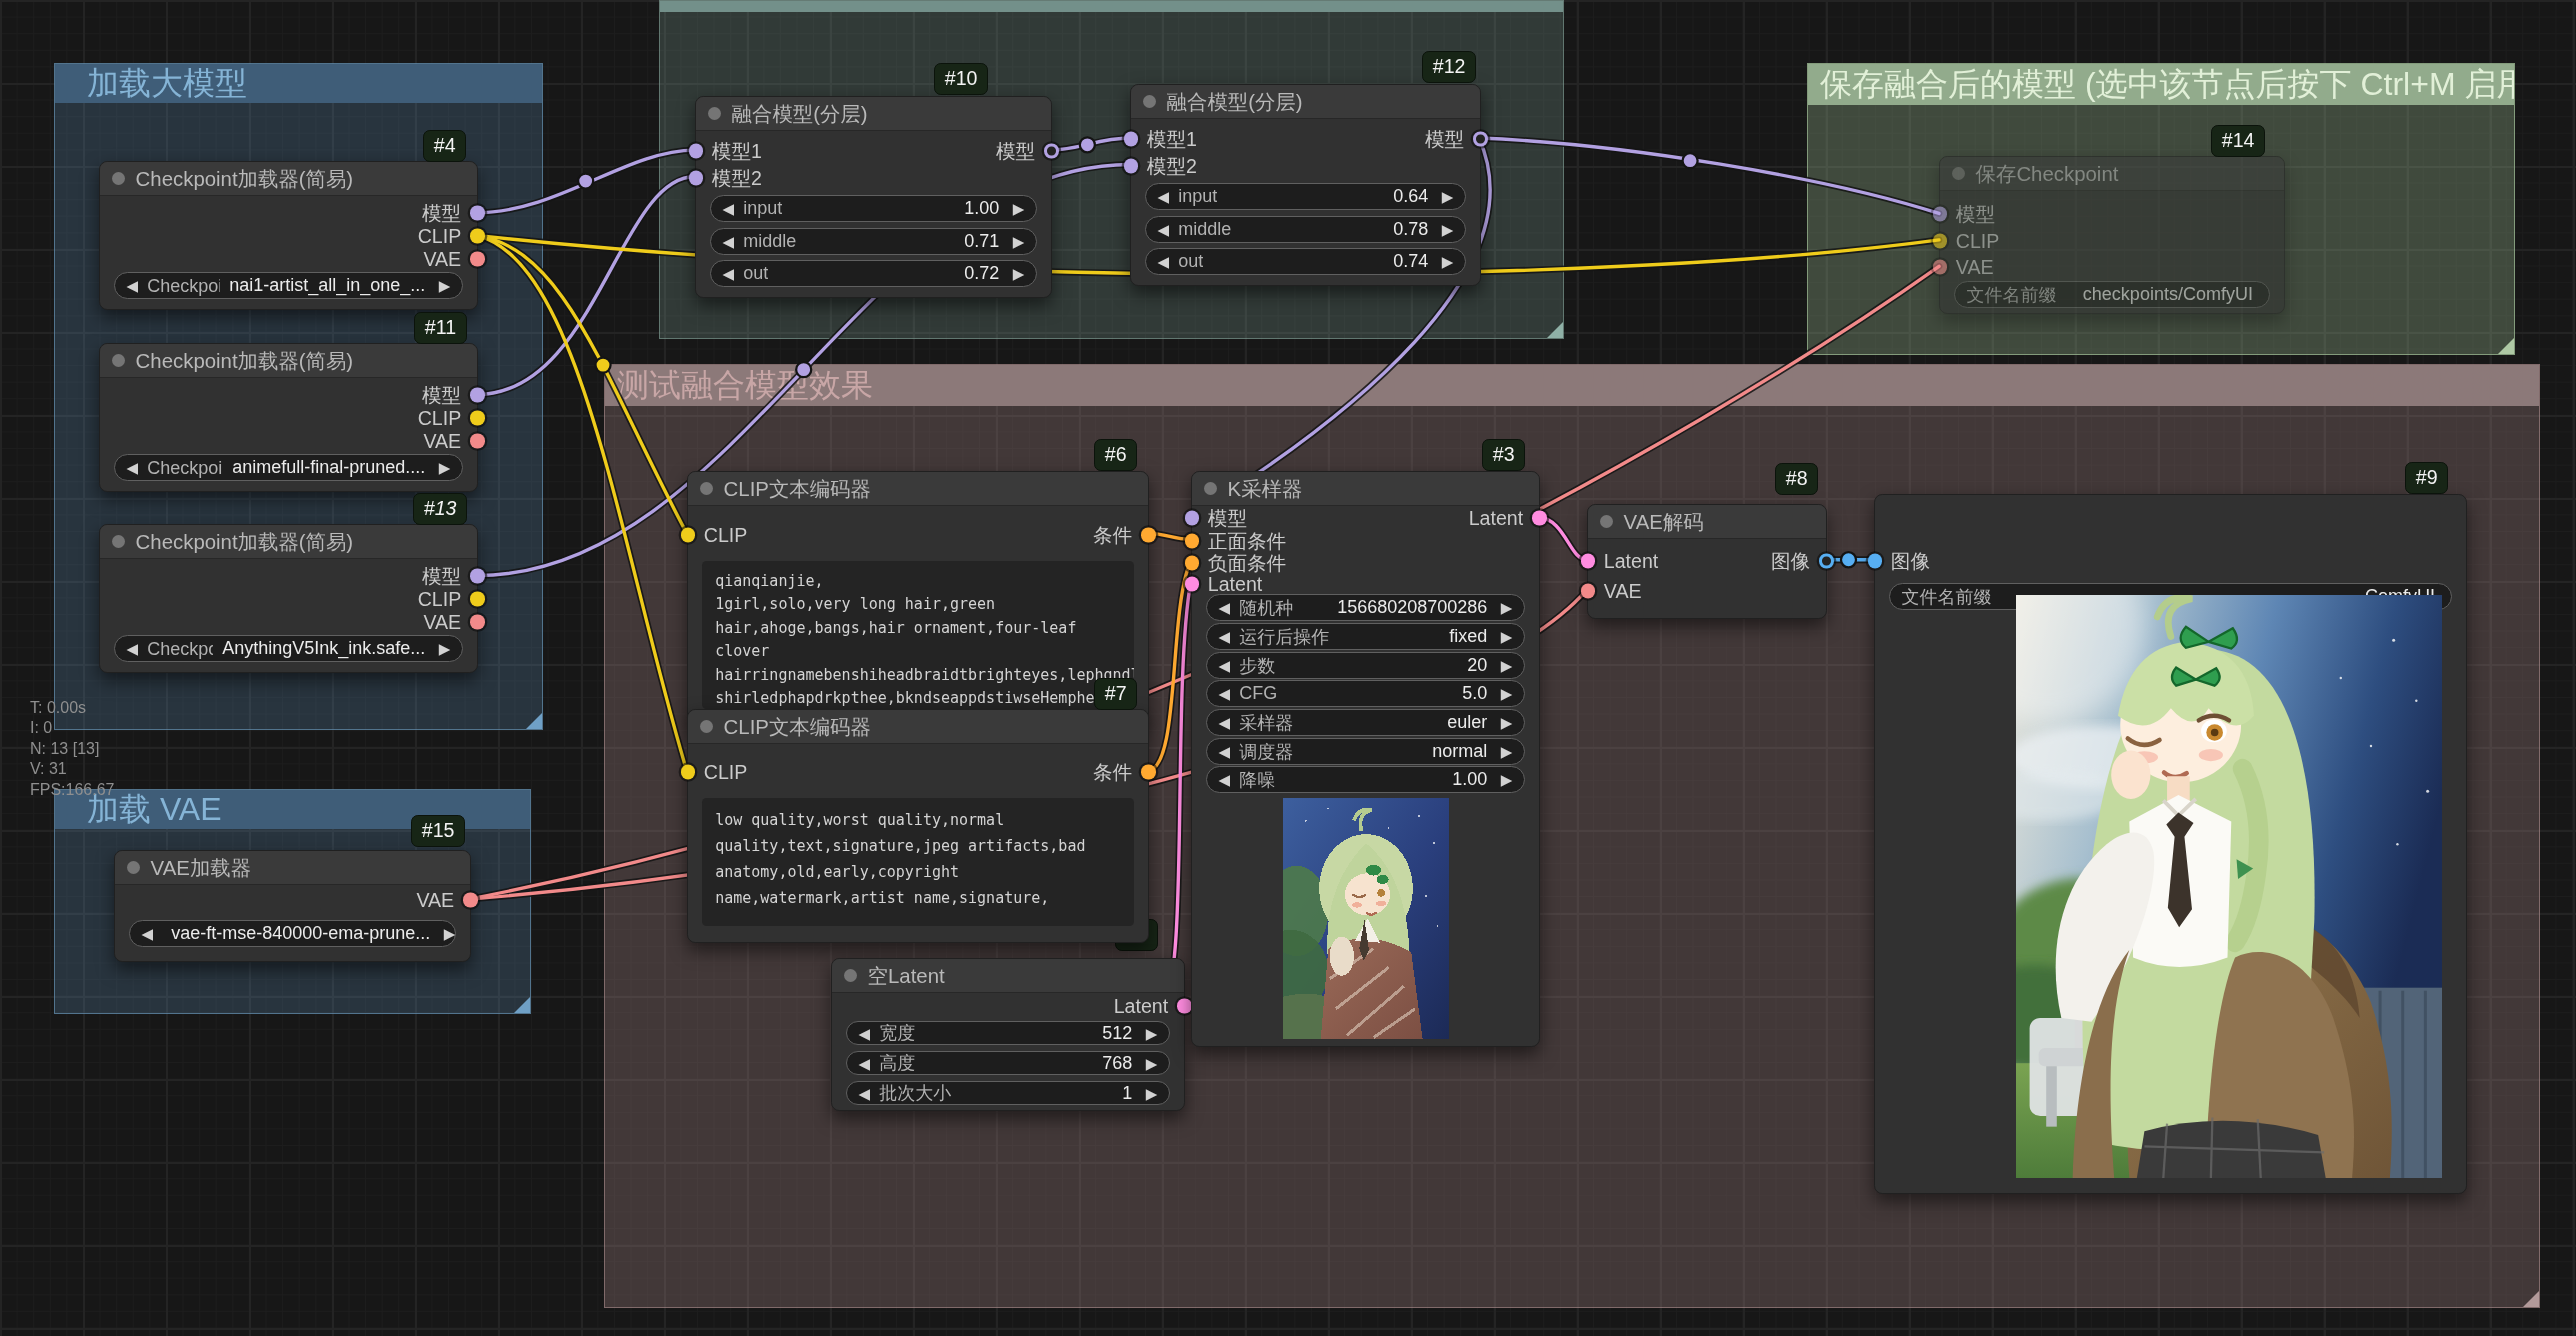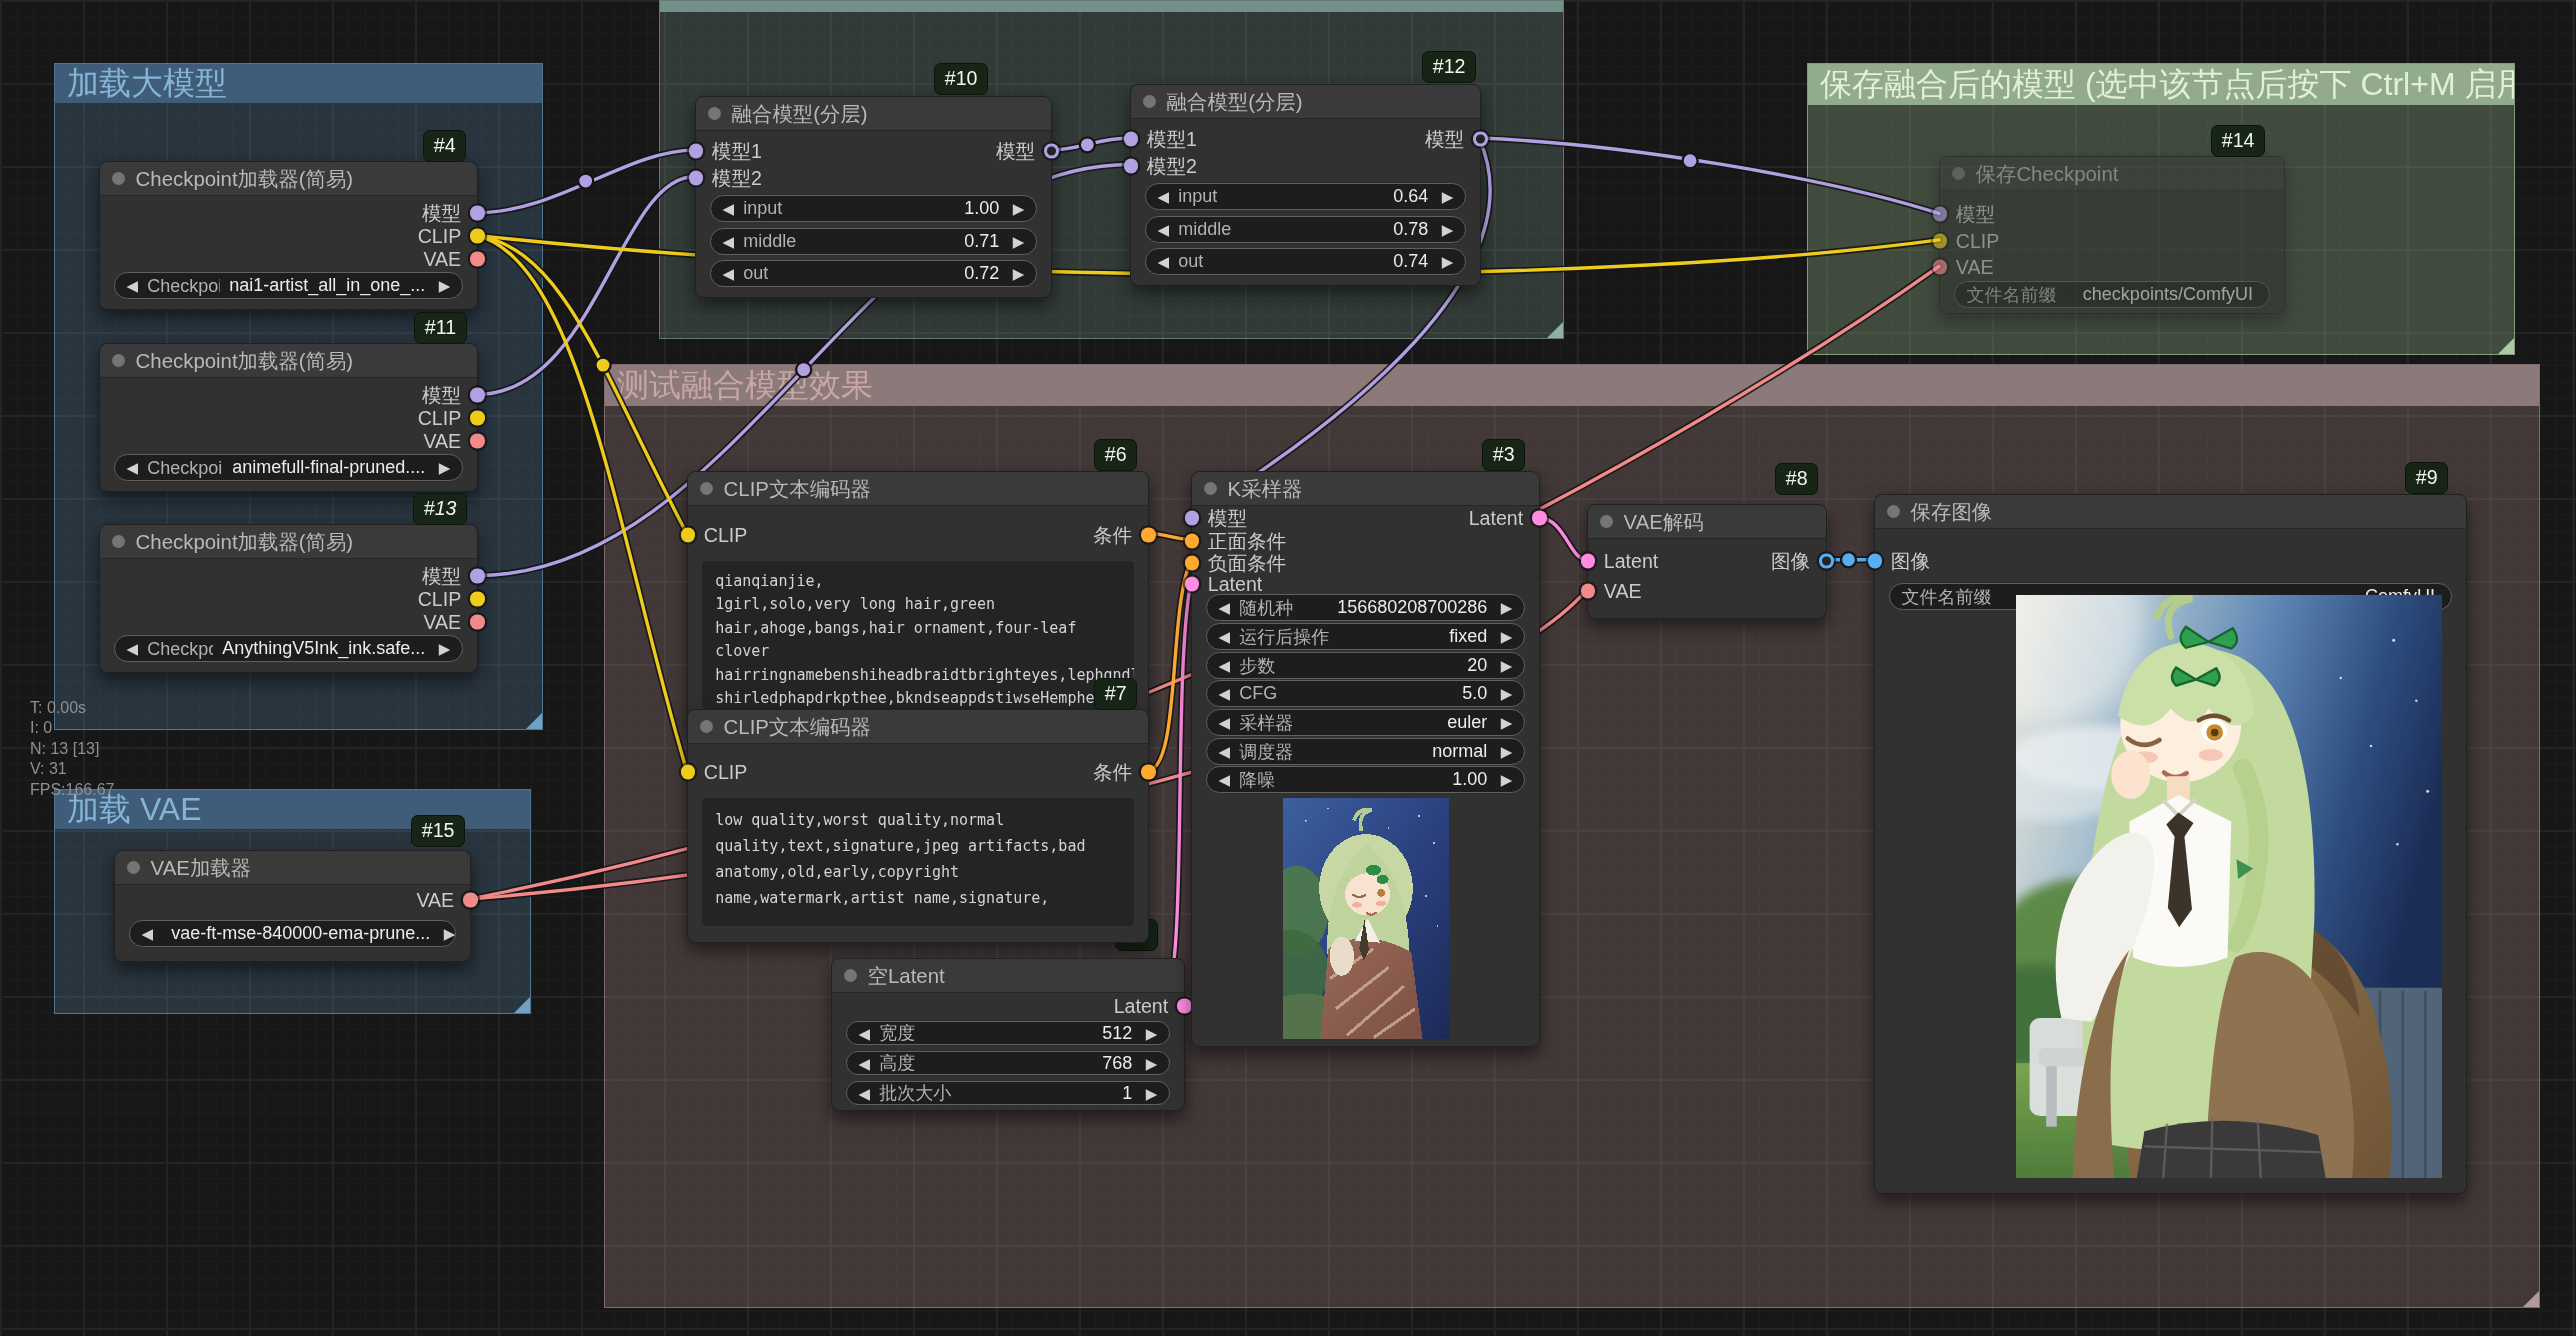--- a/index.html
+++ b/index.html
@@ -18,21 +18,21 @@
   :root{
     --model:#b2a1e2; --clip:#efcc1b; --vae:#f28a8a;
     --cond:#ffa931; --latent:#ff8ce0; --image:#57aef2;
   }
   
   .group{position:absolute;z-index:1;border:0.8px solid;}
   .gbar{position:absolute;left:0;right:0;top:0;display:flex;align-items:center;}
   .gtitle{font-size:32px;padding:0 12px;white-space:nowrap;overflow:hidden;}
   .gresize{position:absolute;right:0;bottom:0;width:0;height:0;border-style:solid;border-width:0 0 16.6px 16.6px;}
   .g-blue{background:rgba(86,130,165,.28);border-color:rgba(105,150,185,.65);}
-  .g-blue .gbar{background:#3f5d78;height:39px;}
+  .g-blue .gbar{background:#3f5d78;height:39px;padding-left:20px;}
   .g-blue .gtitle{color:#85b4d6;}
   .g-blue .gresize{border-color:transparent transparent #6fa0c6 transparent;}
   .g-green{background:rgba(120,150,140,.28);border-color:rgba(130,160,150,.6);}
   .g-green .gbar{background:#73908a;height:10.6px;}
   .g-green .gresize{border-color:transparent transparent #8fb0a6 transparent;}
   .g-sage{background:rgba(150,180,140,.33);border-color:rgba(160,190,150,.7);}
   .g-sage .gbar{background:#92ab8c;height:41px;}
   .g-sage .gtitle{color:#e2f0d8;}
   .g-sage .gresize{border-color:transparent transparent #aec8a4 transparent;}
   .g-rose{background:rgba(166,132,132,.30);border-color:rgba(180,148,148,.55);}
@@ -556,24 +556,20 @@
         <span class="sdot c-vae"></span>
         <span>VAE</span>
       </div>
     <div class="slot out" style="top:56px">
         <span class="sdot ring c-image"></span>
         <span>图像</span>
       </div>
   </div>
 
   <div class="node" style="left:1874px;top:494px;width:591px;height:698px;">
-    <div class="titlebar">
-      <span class="tdot"></span>
-      <span>保存图像</span>
-    </div>
     <div class="slot in" style="top:66px">
         <span class="sdot c-image"></span>
         <span>图像</span>
       </div>
     <div class="pill" style="top:88px">
       <span class="wl">文件名前缀</span>
       <span class="wv">ComfyUI</span>
     </div>
 
     <div class="imgbox" style="left:141px;top:100px;width:426px;height:583px;">

